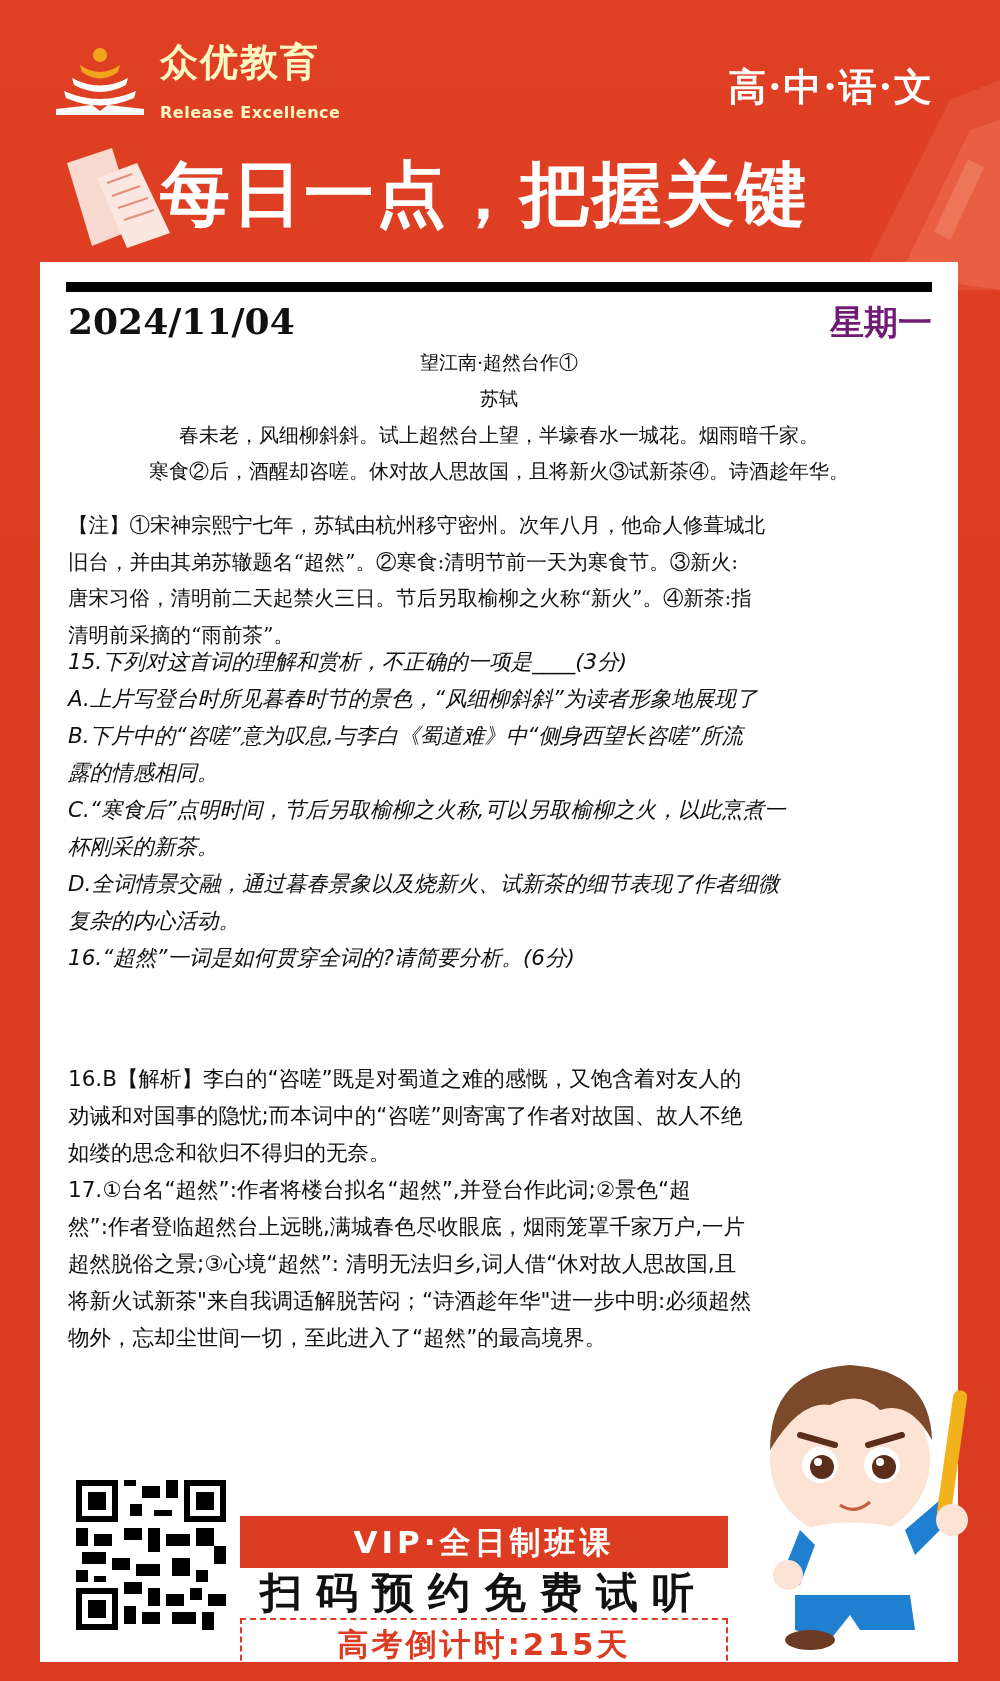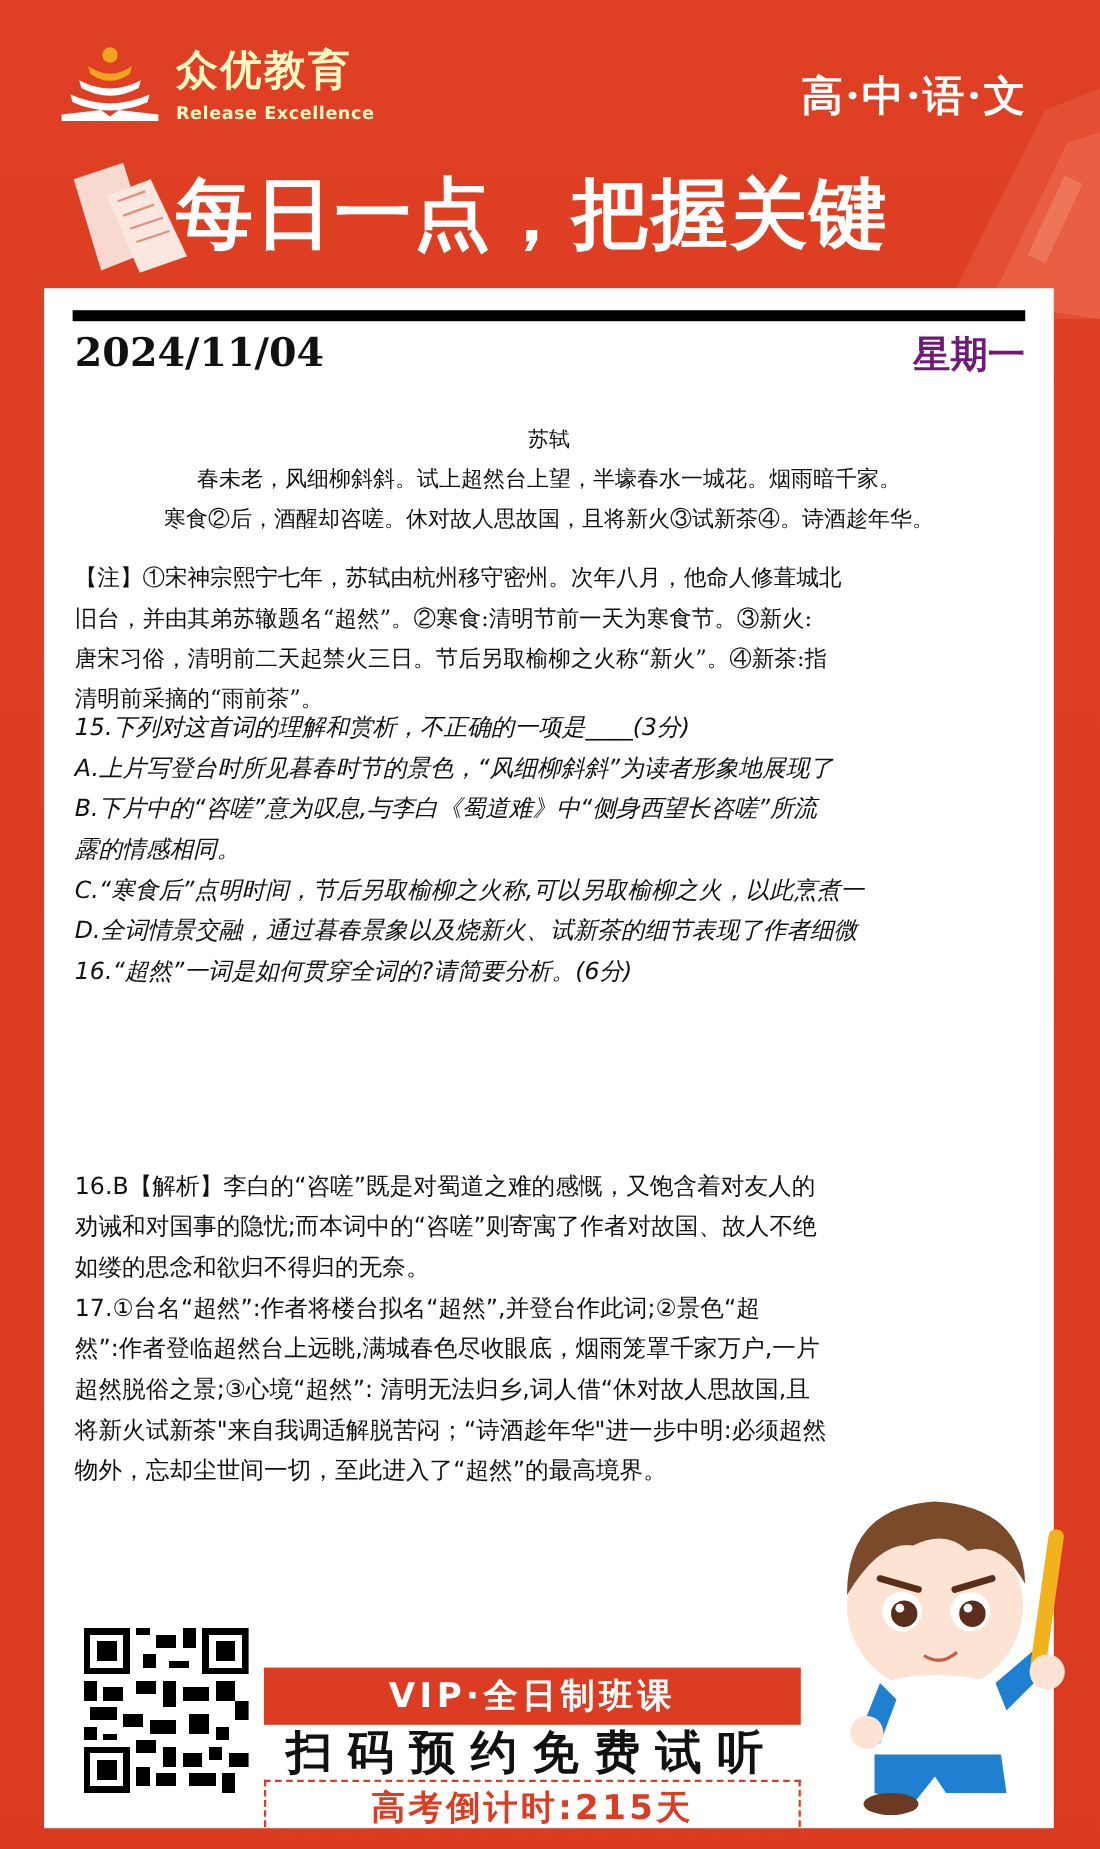--- a/index.html
+++ b/index.html
@@ -4,21 +4,21 @@
 <style>
   * { box-sizing: border-box; margin: 0; padding: 0; }
   html, body { width: 1000px; height: 1681px; overflow: hidden; }
   body { background: #dc3c22; font-family: "DejaVu Sans", sans-serif; position: relative; }
   .bg { position: absolute; inset: 0; background: linear-gradient(180deg, #df4024 0%, #d93a20 100%); }
   .deco-book { position: absolute; right: 0; top: 60px; width: 170px; height: 230px; }
   .header-logo { position: absolute; left: 52px; top: 40px; display: flex; align-items: center; gap: 12px; }
   .logo-mark { width: 96px; height: 72px; position: relative; }
   .logo-text { color: #fef9c3; }
   .logo-cn { font-size: 38px; font-weight: bold; letter-spacing: 2px; line-height: 44px; }
-  .logo-en { font-size: 16px; font-weight: bold; letter-spacing: 0.5px; margin-top: 8px; }
+  .logo-en { font-size: 16px; font-weight: bold; letter-spacing: 0.5px; margin-top: 19px; }
   .subject { position: absolute; right: 66px; top: 62px; color: #fff; font-family: "DejaVu Serif", serif; font-size: 38px; font-weight: bold; letter-spacing: 2px; }
   .slogan { position: absolute; left: 160px; top: 148px; color: #fff; font-size: 70px; font-weight: bold; letter-spacing: 2px; }
   .papers { position: absolute; left: 62px; top: 148px; width: 110px; height: 100px; }
   .card { position: absolute; left: 40px; top: 262px; width: 918px; height: 1400px; background: #fff; }
   .rule { position: absolute; left: 26px; right: 26px; top: 20px; height: 10px; background: #000; }
   .date { position: absolute; left: 28px; top: 38px; font-family: "DejaVu Serif", serif; font-weight: bold; font-size: 36px; color: #111; }
   .weekday { position: absolute; right: 26px; top: 38px; font-family: "DejaVu Serif", serif; font-weight: bold; font-size: 34px; color: #701a75; }
   .poem-title, .poem-author { position: absolute; left: 0; right: 0; text-align: center; font-family: "DejaVu Serif", serif; font-size: 19px; color: #111; }
   .poem-title { top: 88px; }
   .poem-author { top: 124px; }
@@ -71,38 +71,41 @@
   <line x1="62" y1="72" x2="92" y2="62" stroke="#e28f7a" stroke-width="2"></line>
 </svg>
 
 <div class="slogan">每日一点，把握关键</div>
 
 <div class="card">
   <div class="rule"></div>
   <div class="date">2024/11/04</div>
   <div class="weekday">星期一</div>
 
+  <div class="poem-title">望江南·超然台作①</div>
   <div class="poem-author">苏轼</div>
   <div class="poem-line" style="top:160px">春未老，风细柳斜斜。试上超然台上望，半壕春水一城花。烟雨暗千家。</div>
   <div class="poem-line" style="top:196px">寒食②后，酒醒却咨嗟。休对故人思故国，且将新火③试新茶④。诗酒趁年华。</div>
 
   <div class="body note">
     <p>【注】①宋神宗熙宁七年，苏轼由杭州移守密州。次年八月，他命人修葺城北</p>
     <p>旧台，并由其弟苏辙题名“超然”。②寒食:清明节前一天为寒食节。③新火:</p>
     <p>唐宋习俗，清明前二天起禁火三日。节后另取榆柳之火称“新火”。④新茶:指</p>
     <p>清明前采摘的“雨前茶”。</p>
   </div>
 
   <div class="body qs">
     <p>15.下列对这首词的理解和赏析，不正确的一项是____(3分)</p>
     <p>A.上片写登台时所见暮春时节的景色，“风细柳斜斜”为读者形象地展现了</p>
     <p>B.下片中的“咨嗟”意为叹息,与李白《蜀道难》中“侧身西望长咨嗟”所流</p>
     <p>露的情感相同。</p>
     <p>C.“寒食后”点明时间，节后另取榆柳之火称,可以另取榆柳之火，以此烹煮一</p>
+    <p>杯刚采的新茶。</p>
     <p>D.全词情景交融，通过暮春景象以及烧新火、试新茶的细节表现了作者细微</p>
+    <p>复杂的内心活动。</p>
     <p>16.“超然”一词是如何贯穿全词的?请简要分析。(6分)</p>
   </div>
 
   <div class="body ans">
     <p>16.B【解析】李白的“咨嗟”既是对蜀道之难的感慨，又饱含着对友人的</p>
     <p>劝诫和对国事的隐忧;而本词中的“咨嗟”则寄寓了作者对故国、故人不绝</p>
     <p>如缕的思念和欲归不得归的无奈。</p>
     <p>17.①台名“超然”:作者将楼台拟名“超然”,并登台作此词;②景色“超</p>
     <p>然”:作者登临超然台上远眺,满城春色尽收眼底，烟雨笼罩千家万户,一片</p>
     <p>超然脱俗之景;③心境“超然”: 清明无法归乡,词人借“休对故人思故国,且</p>

